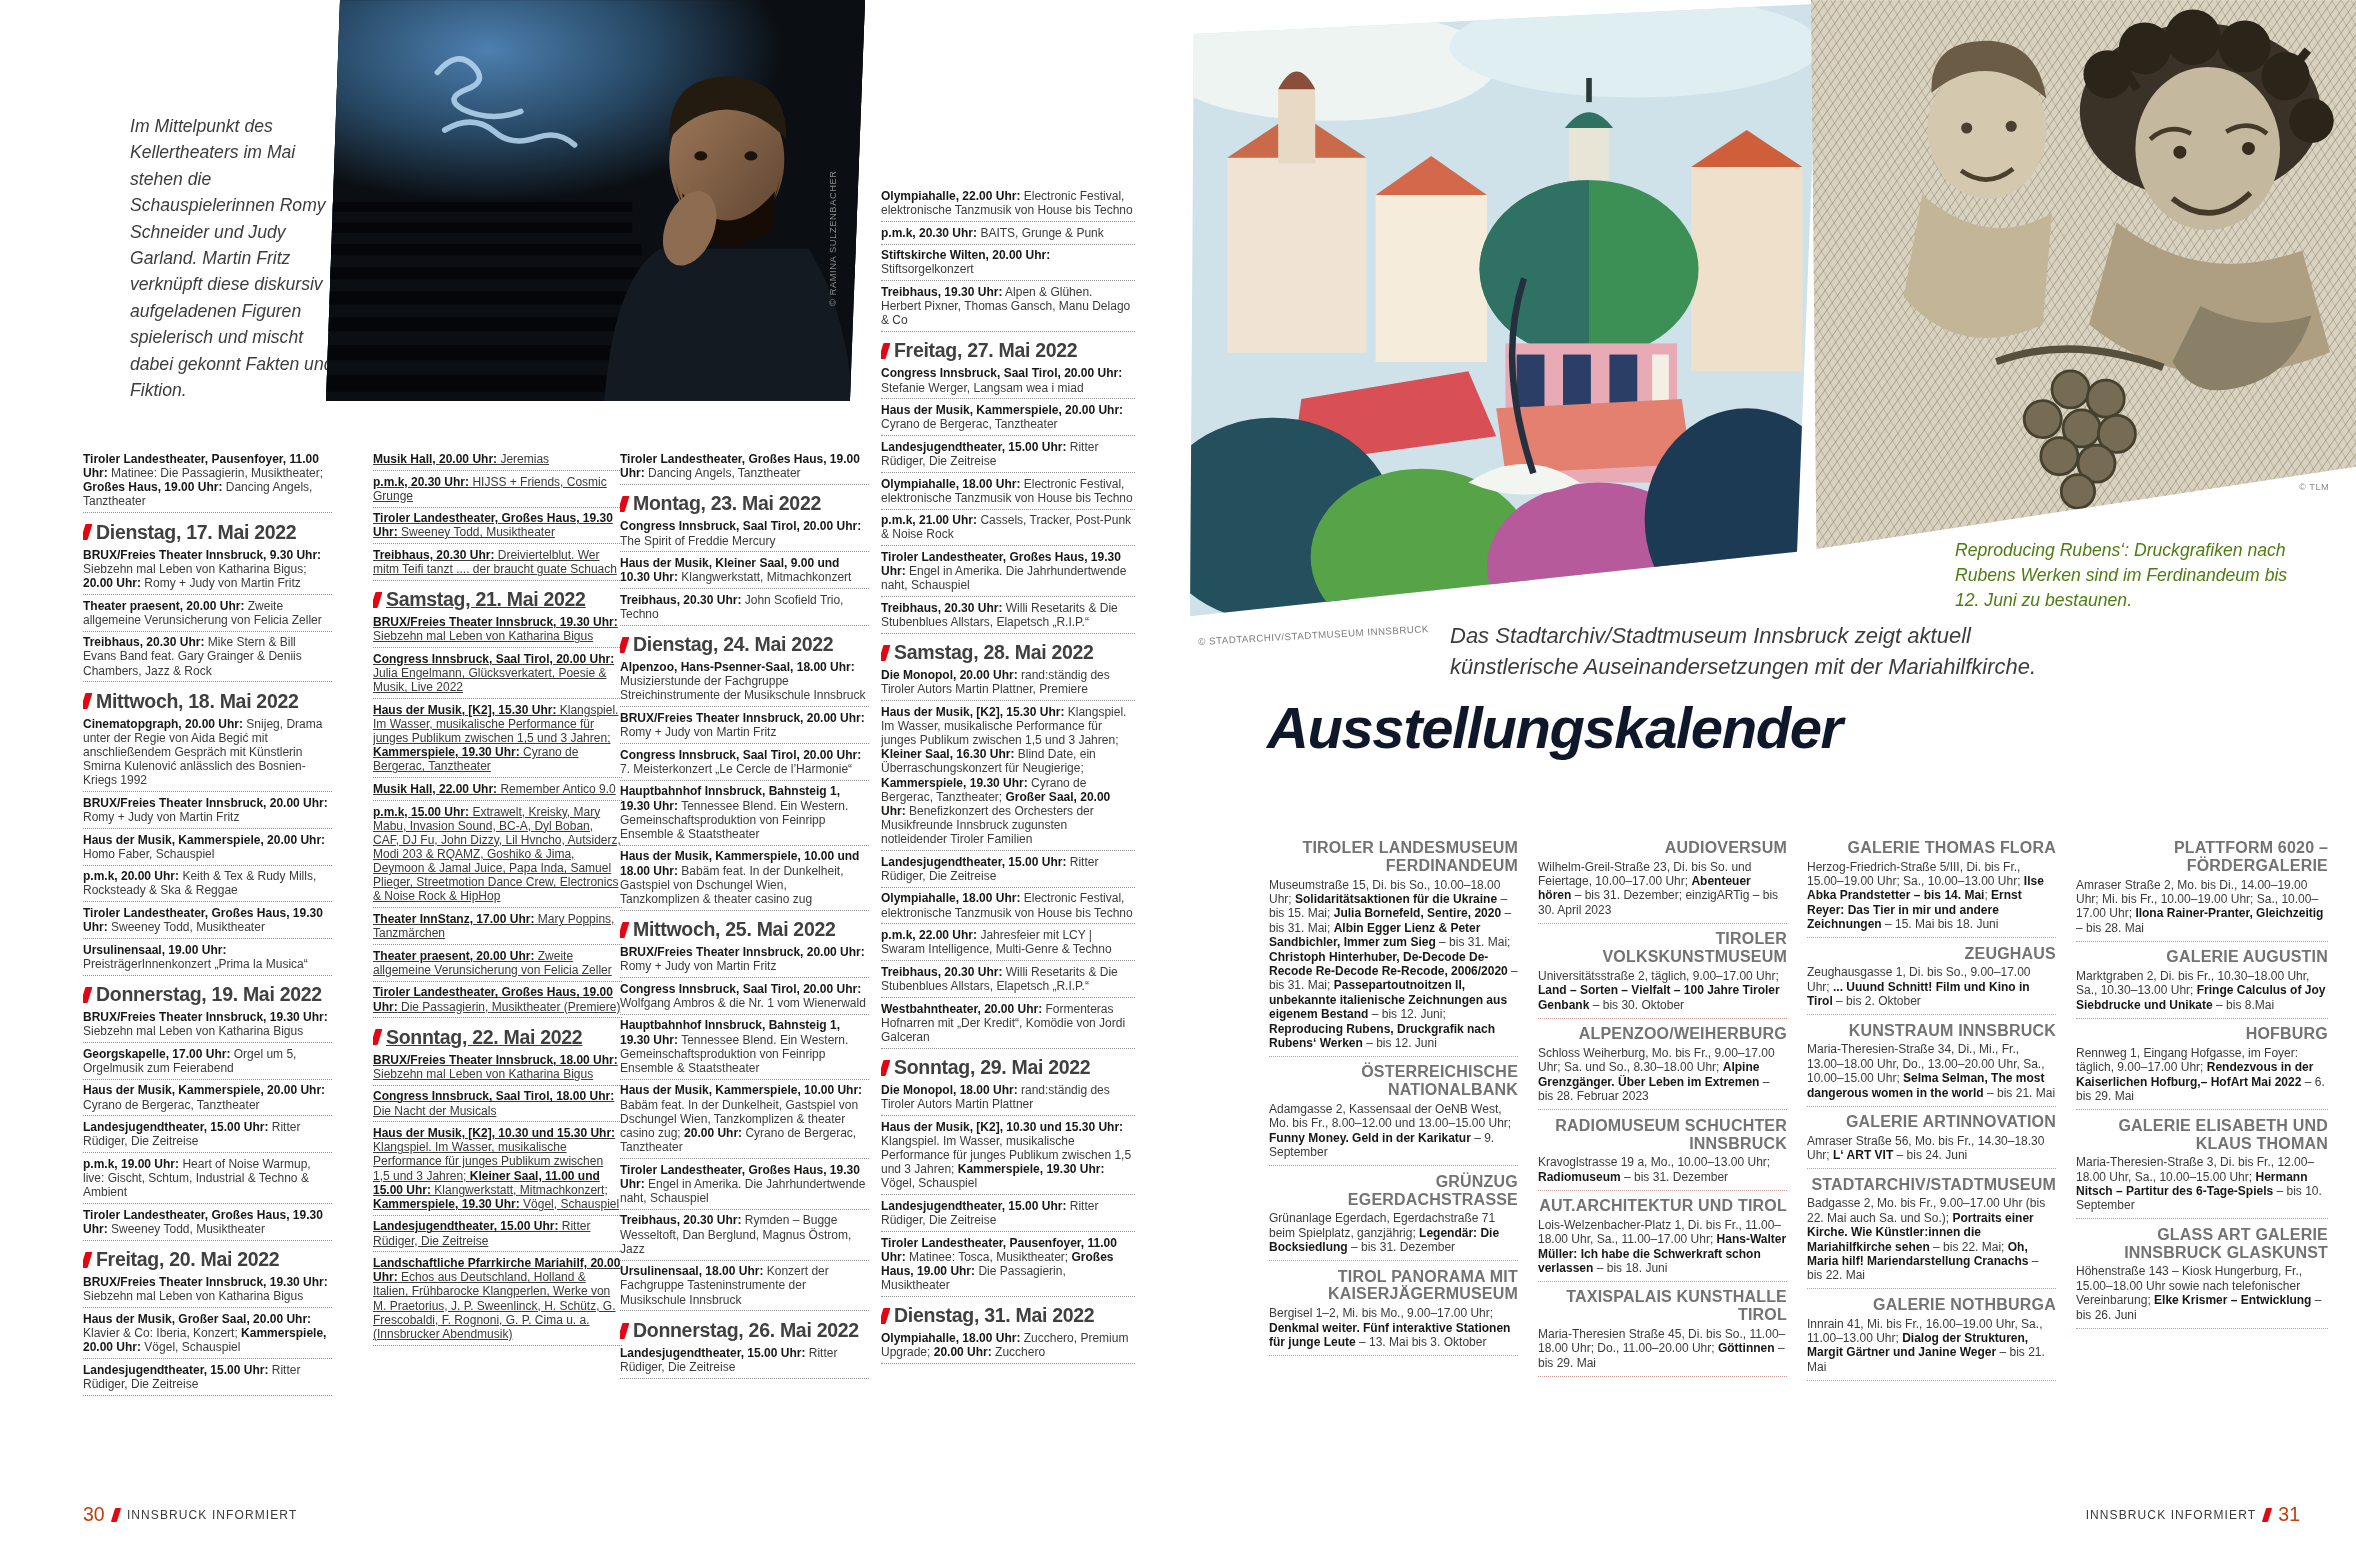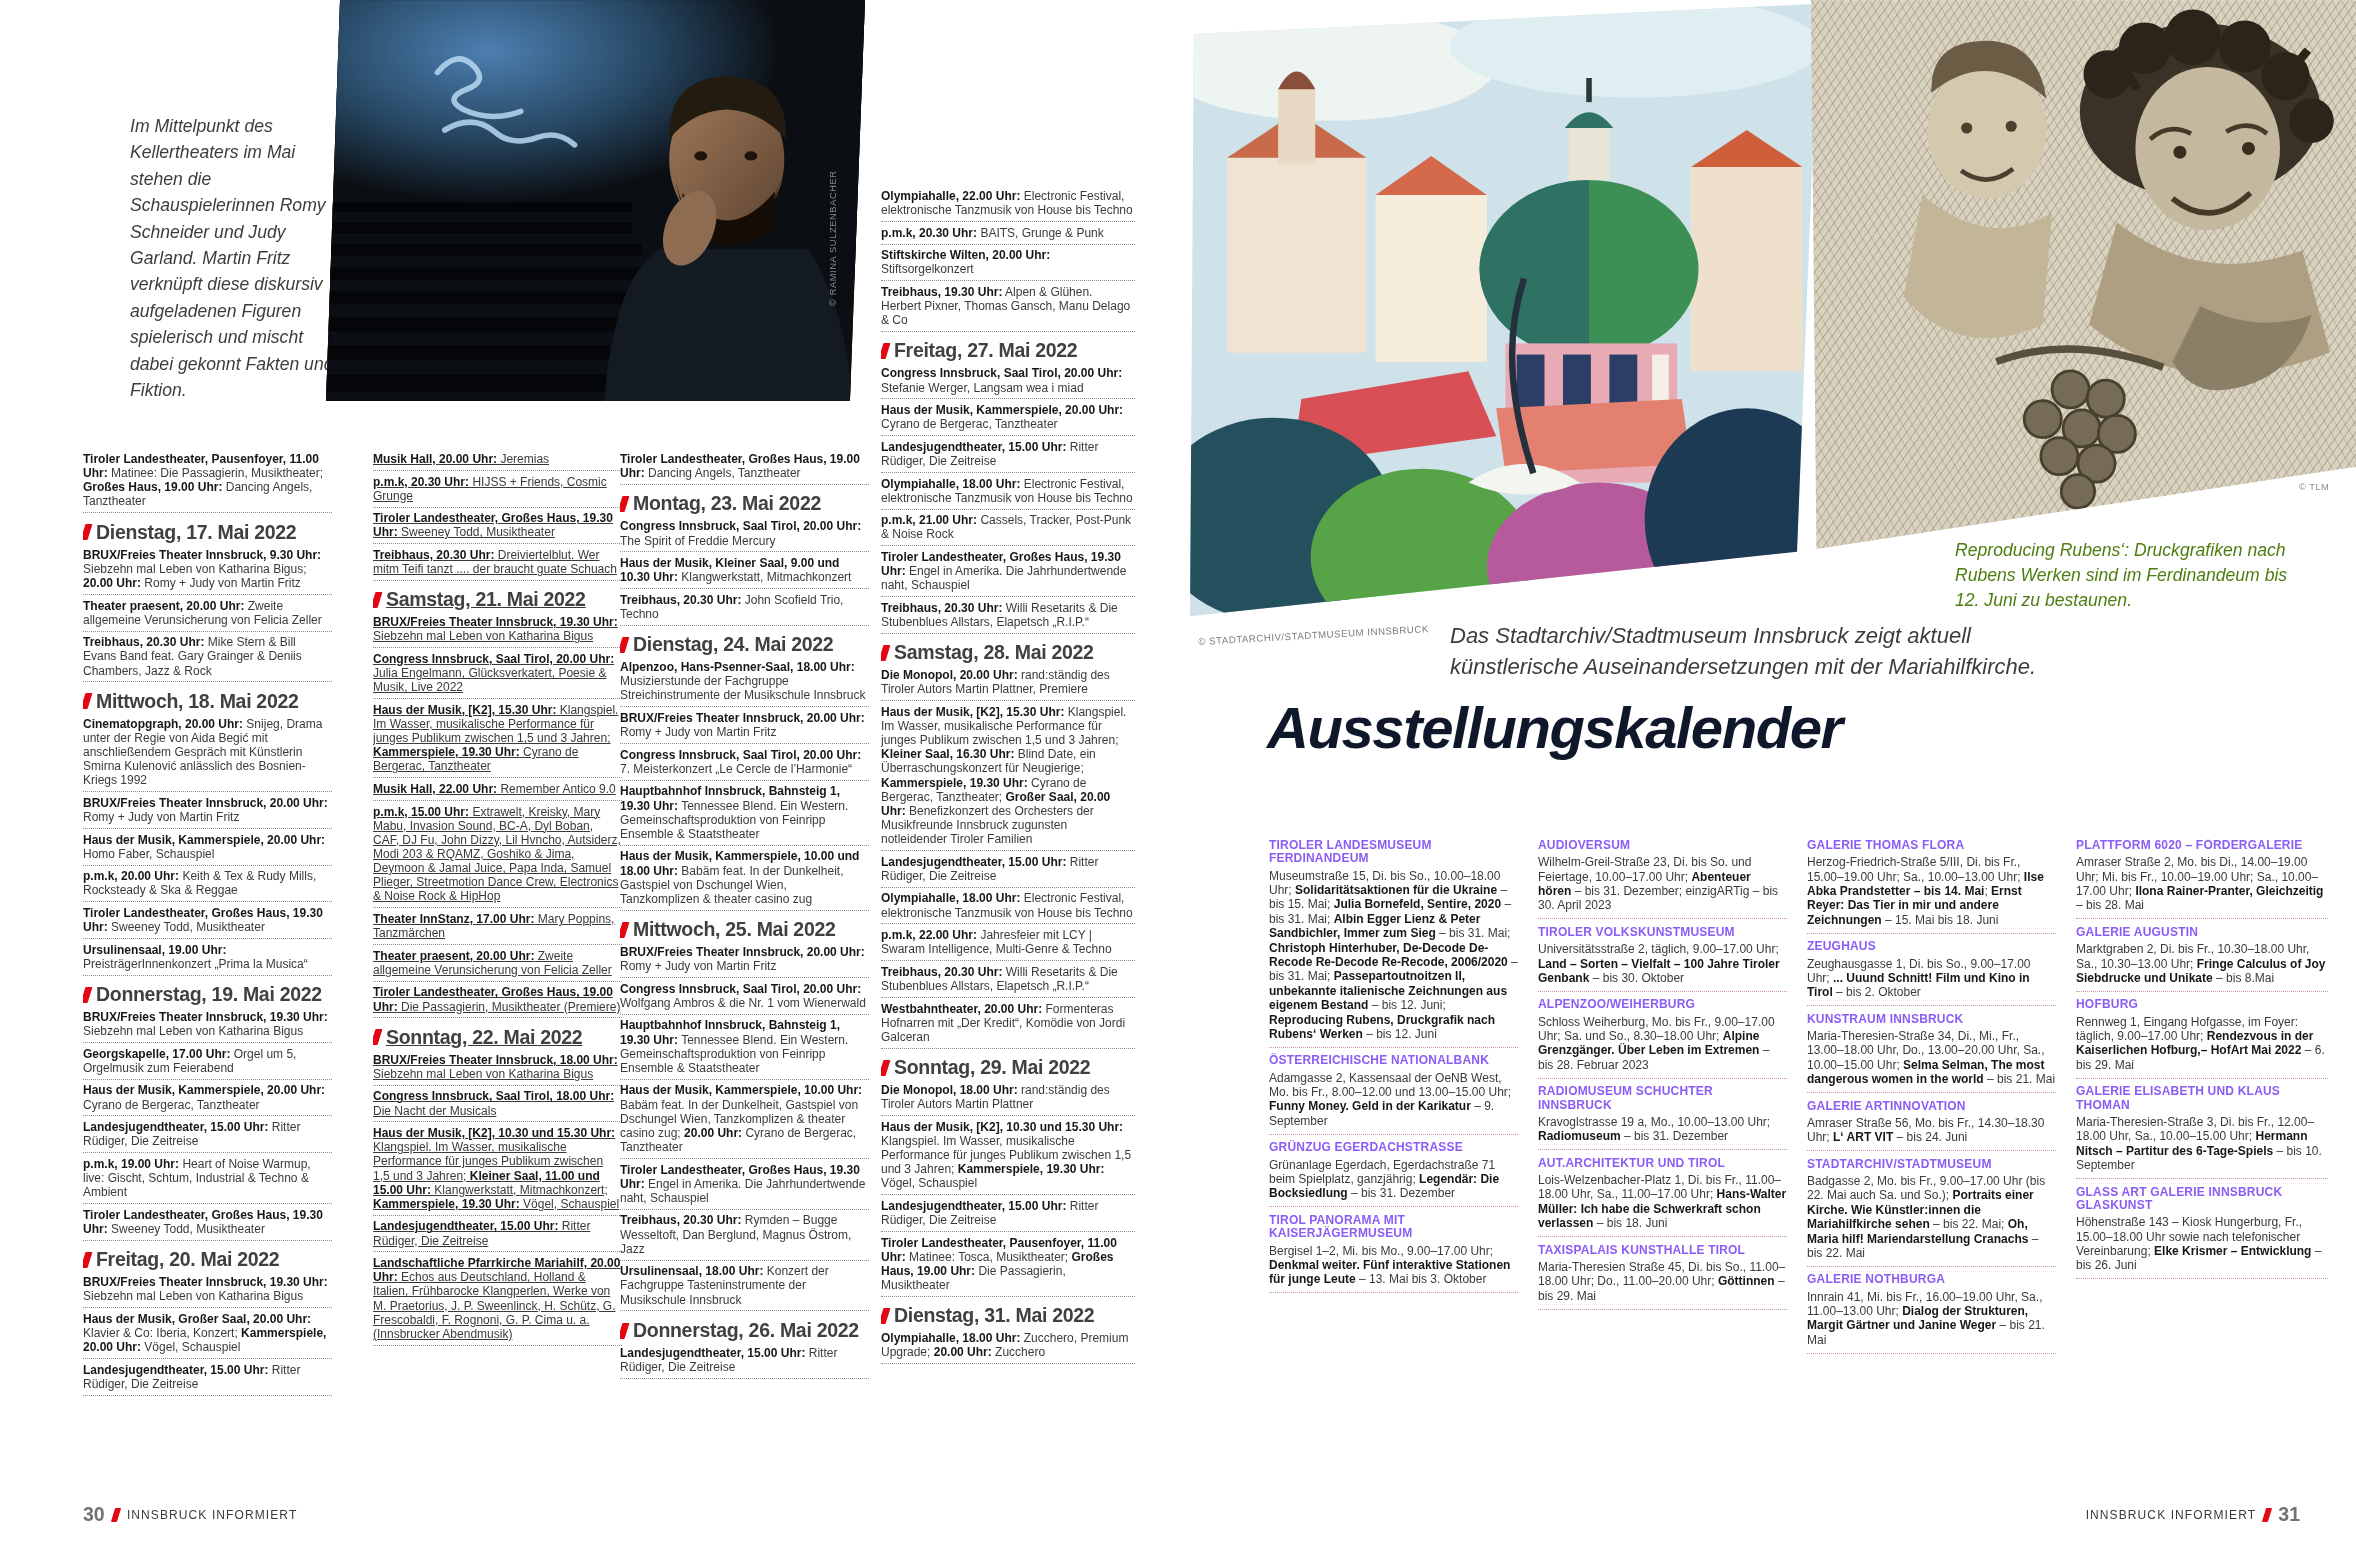--- a/index.html
+++ b/index.html
@@ -25,21 +25,21 @@
   #ev-col-1 { left:83px; } #ev-col-2 { left:373px;text-decoration:underline; } #ev-col-3 { left:620px; }
   #ev-col-4 { left:881px; top:189px; width:254px; height:1308px; }
   .event { border-bottom:1.4px dotted #8f8f8f; padding-bottom:3.7px; margin-bottom:3.7px; }
   .event .b, .exh-body .b { font-weight:bold; color:#171715; }
   .day-header {
     color:#404040; font-weight:bold; font-size:19.5px; letter-spacing:-0.3px;
     margin:9.3px 0 5.6px; display:flex; align-items:center; gap:6.5px; line-height:1;
   }
   .slash { display:inline-block; width:6.5px; height:16px; background:#e30613; transform:skewX(-17deg); border-radius:0.9px; flex:0 0 auto; }
   .footer { position:absolute; top:1503px; font-size:12px; letter-spacing:1.1px; color:#3a3a39; display:flex; align-items:center; gap:8.3px; }
-  .footer .pagenum { font-size:19.5px; font-weight:bold; letter-spacing:0; color:#737373; }
+  .footer .pagenum { font-size:19.5px; font-weight:normal; letter-spacing:0; color:#c2410c; }
   .footer .slash { height:14px; width:5.6px; }
   #footer-left { left:83px; }
   #footer-right { right:56px; }
   
   .painting-wrap {
     position:absolute; left:1190px; top:0; width:631px; height:620px;
     clip-path:polygon(0.6% 5.5%, 99.6% 0.6%, 96.2% 89%, 0 99.4%);
   }
   .painting-credit {
     position:absolute; left:1198px; top:636px; transform:rotate(-3.2deg);
@@ -58,21 +58,21 @@
     position:absolute; left:1955px; top:538px; width:352px;
     font-style:italic; font-size:17.6px; line-height:1.42; color:#4d7c0f;
   }
   .kalender-headline {
     position:absolute; left:1267px; top:694px; font-size:58px; font-weight:bold; font-style:italic;
     color:#0f172a; letter-spacing:-1.4px;
   }
   .ex-col { position:absolute; top:839px; width:249px; font-size:12px; line-height:1.2; overflow:hidden; height:663px; }
   #ex-col-1 { left:1269px; } #ex-col-2 { left:1538px; } #ex-col-3 { left:1807px; } #ex-col-4 { left:2076px; width:252px; }
   .exh { border-bottom:1.4px dotted #c89a93; padding-bottom:5.6px; margin-bottom:6.5px; }
-  .exh-name { color:#8b5cf6; font-size:12px; font-weight:bold; line-height:1.12; margin:0 0 2.8px; letter-spacing:0.2px; }
+  .exh-name { color:#737373; font-size:16px; font-weight:bold; line-height:1.12; margin:0 0 2.8px; letter-spacing:0.2px;text-align:right; }
 </style>
 </head>
 <body>
 
 <div class="intro">Im Mittelpunkt des Kellertheaters im Mai stehen die Schauspielerinnen Romy Schneider und Judy Garland. Martin Fritz verknüpft diese diskursiv aufgeladenen Figuren spielerisch und mischt dabei gekonnt Fakten und Fiktion.</div>
 
 <div class="photo-wrap">
   <svg width="539" height="401" viewBox="0 0 581 432" xmlns="http://www.w3.org/2000/svg">
     <defs>
       <radialGradient id="blueGlow" cx="30%" cy="18%" r="55%">

